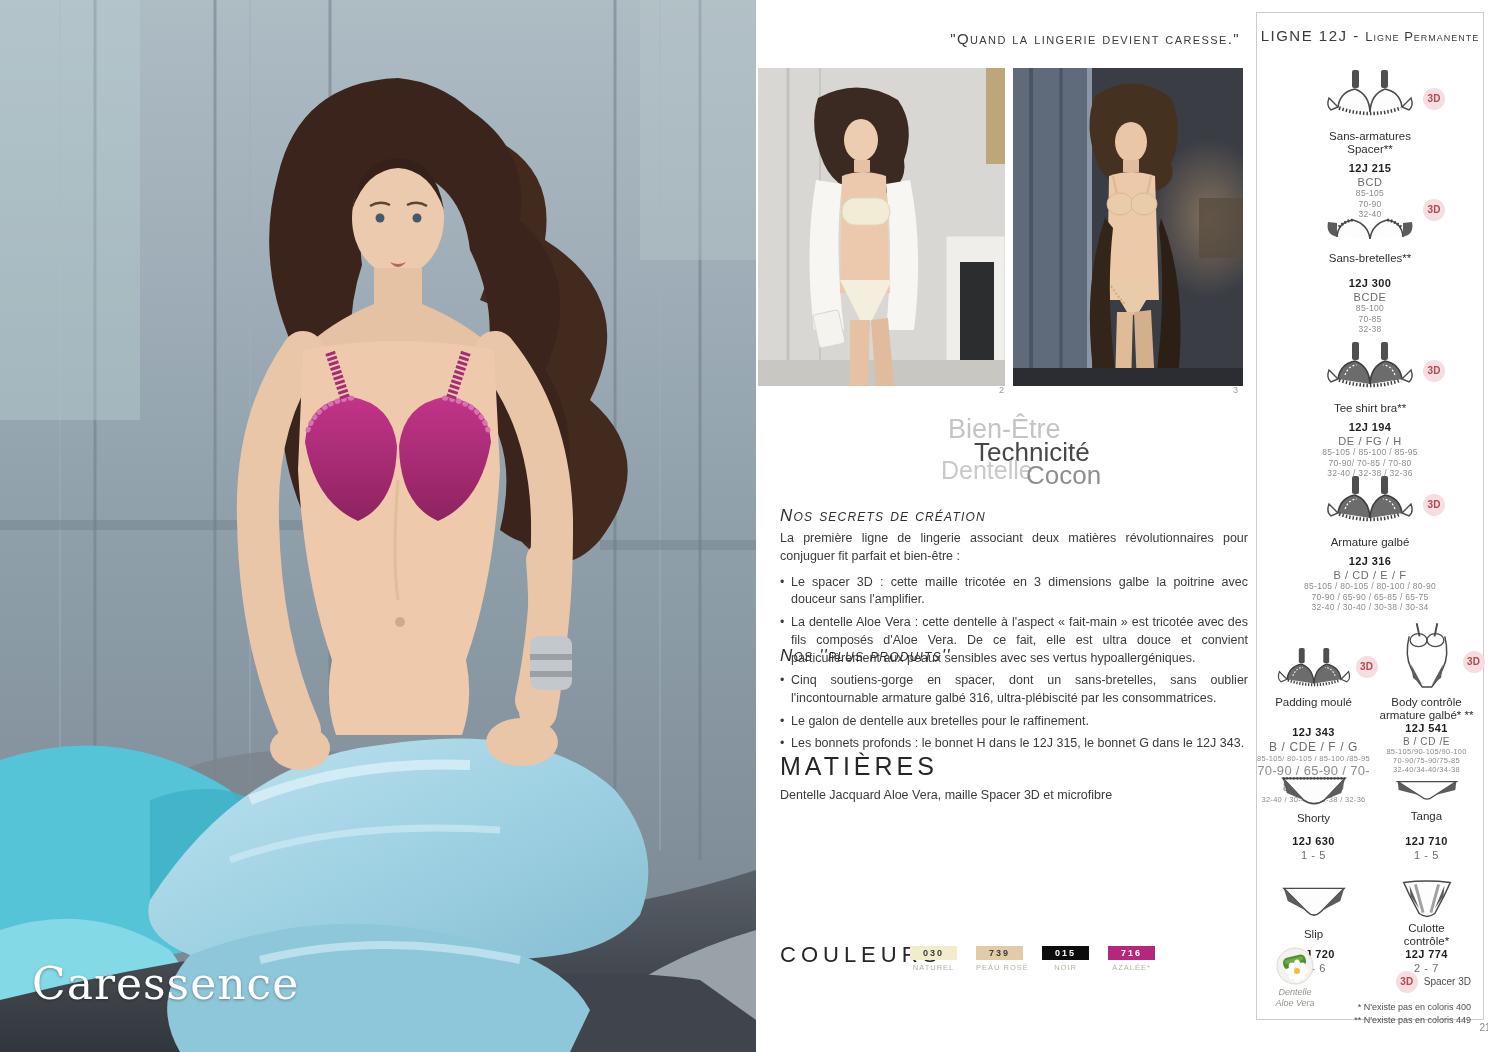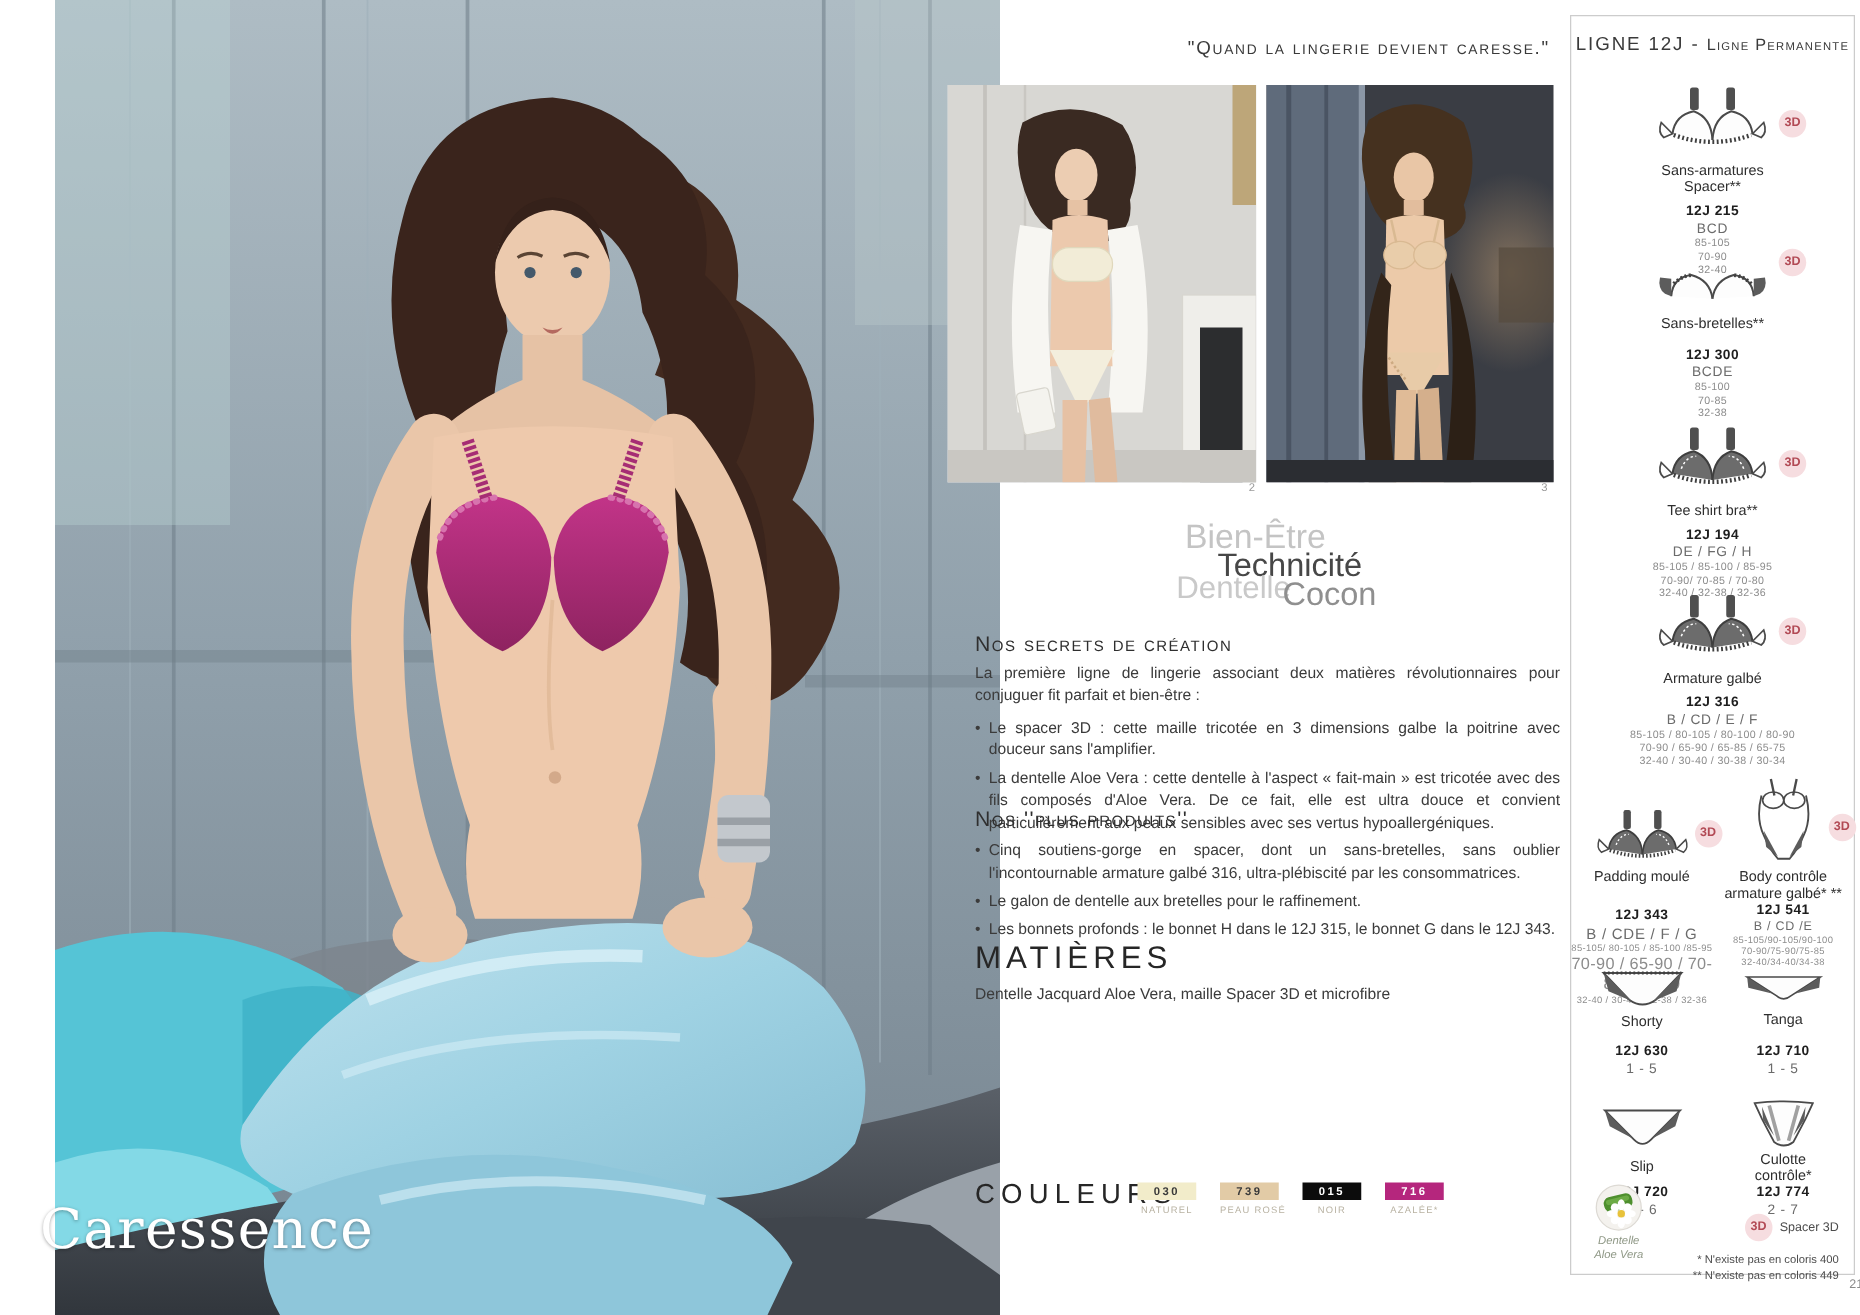--- a/index.html
+++ b/index.html
@@ -1,37 +1,37 @@
 <!DOCTYPE html>
 <html><head>
 <meta charset="utf-8">
 <style>
   html,body{margin:0;padding:0;background:#e9e9e9;}
   #page{position:relative;width:1488px;height:1052px;background:#ffffff;overflow:hidden;
         font-family:"Liberation Sans", sans-serif;color:#3b3b3b;}
   
-  .hero{position:absolute;left:0;top:0;width:756px;height:1052px;overflow:hidden;padding-left:44px;}
+  .hero{position:absolute;left:0;top:0;width:756px;height:1052px;overflow:hidden;}
   .brand-script{position:absolute;left:32px;top:958px;font-family:"DejaVu Serif", serif;
         font-size:44px;color:#ffffff;letter-spacing:1px;text-shadow:0 1px 3px rgba(0,0,0,.35);}
   
   .quote{position:absolute;right:248px;top:30px;font-size:15px;letter-spacing:1.4px;
         font-variant:small-caps;color:#3a3a3a;white-space:nowrap;}
   .photo{position:absolute;top:68px;overflow:hidden;background:#ddd;}
   #photo2{left:758px;width:247px;height:318px;}
   #photo3{left:1013px;width:230px;height:318px;}
   .photo-num{position:absolute;top:385px;font-size:9px;color:#9a9a9a;}
   #num2{left:994px;width:10px;text-align:right;}
   #num3{left:1228px;width:10px;text-align:right;}
   .cloud span{position:absolute;font-weight:400;}
   .cw0{left:948px;top:414px;font-size:27px;color:#c4c4c4;}
   .cw1{left:974px;top:437px;font-size:26px;color:#474747;}
   .cw2{left:941px;top:456px;font-size:25px;color:#c9c9c9;}
   .cw3{left:1026px;top:460px;font-size:26px;color:#8f8f8f;}
   .col{position:absolute;left:780px;width:468px;}
-  .sec-head{font-variant:small-caps;font-size:17px;letter-spacing:1.2px;color:#2f2f2f;}
+  .sec-head{font-variant:small-caps;font-size:17px;letter-spacing:1.2px;color:#2f2f2f;font-style:italic;}
   .body-txt{font-size:12.5px;line-height:1.42;color:#3b3b3b;text-align:justify;}
   .bullet{position:relative;padding-left:11px;margin-bottom:5px;}
   .bullet::before{content:"\2022";position:absolute;left:0;top:0;color:#3b3b3b;}
   .big-head{font-size:25px;letter-spacing:4px;color:#262626;font-weight:400;}
   
   .swatches{position:absolute;left:130px;top:4px;display:flex;gap:19px;}
   .sw{width:47px;text-align:center;}
   .chip{height:14px;font-size:9px;font-weight:bold;letter-spacing:2px;line-height:14px;}
   .sw-label{margin-top:3px;font-size:7.5px;letter-spacing:1px;color:#b8b2a2;white-space:nowrap;}
   .credits{font-size:8.5px;letter-spacing:.4px;color:#4a4a4a;line-height:1.5;}

